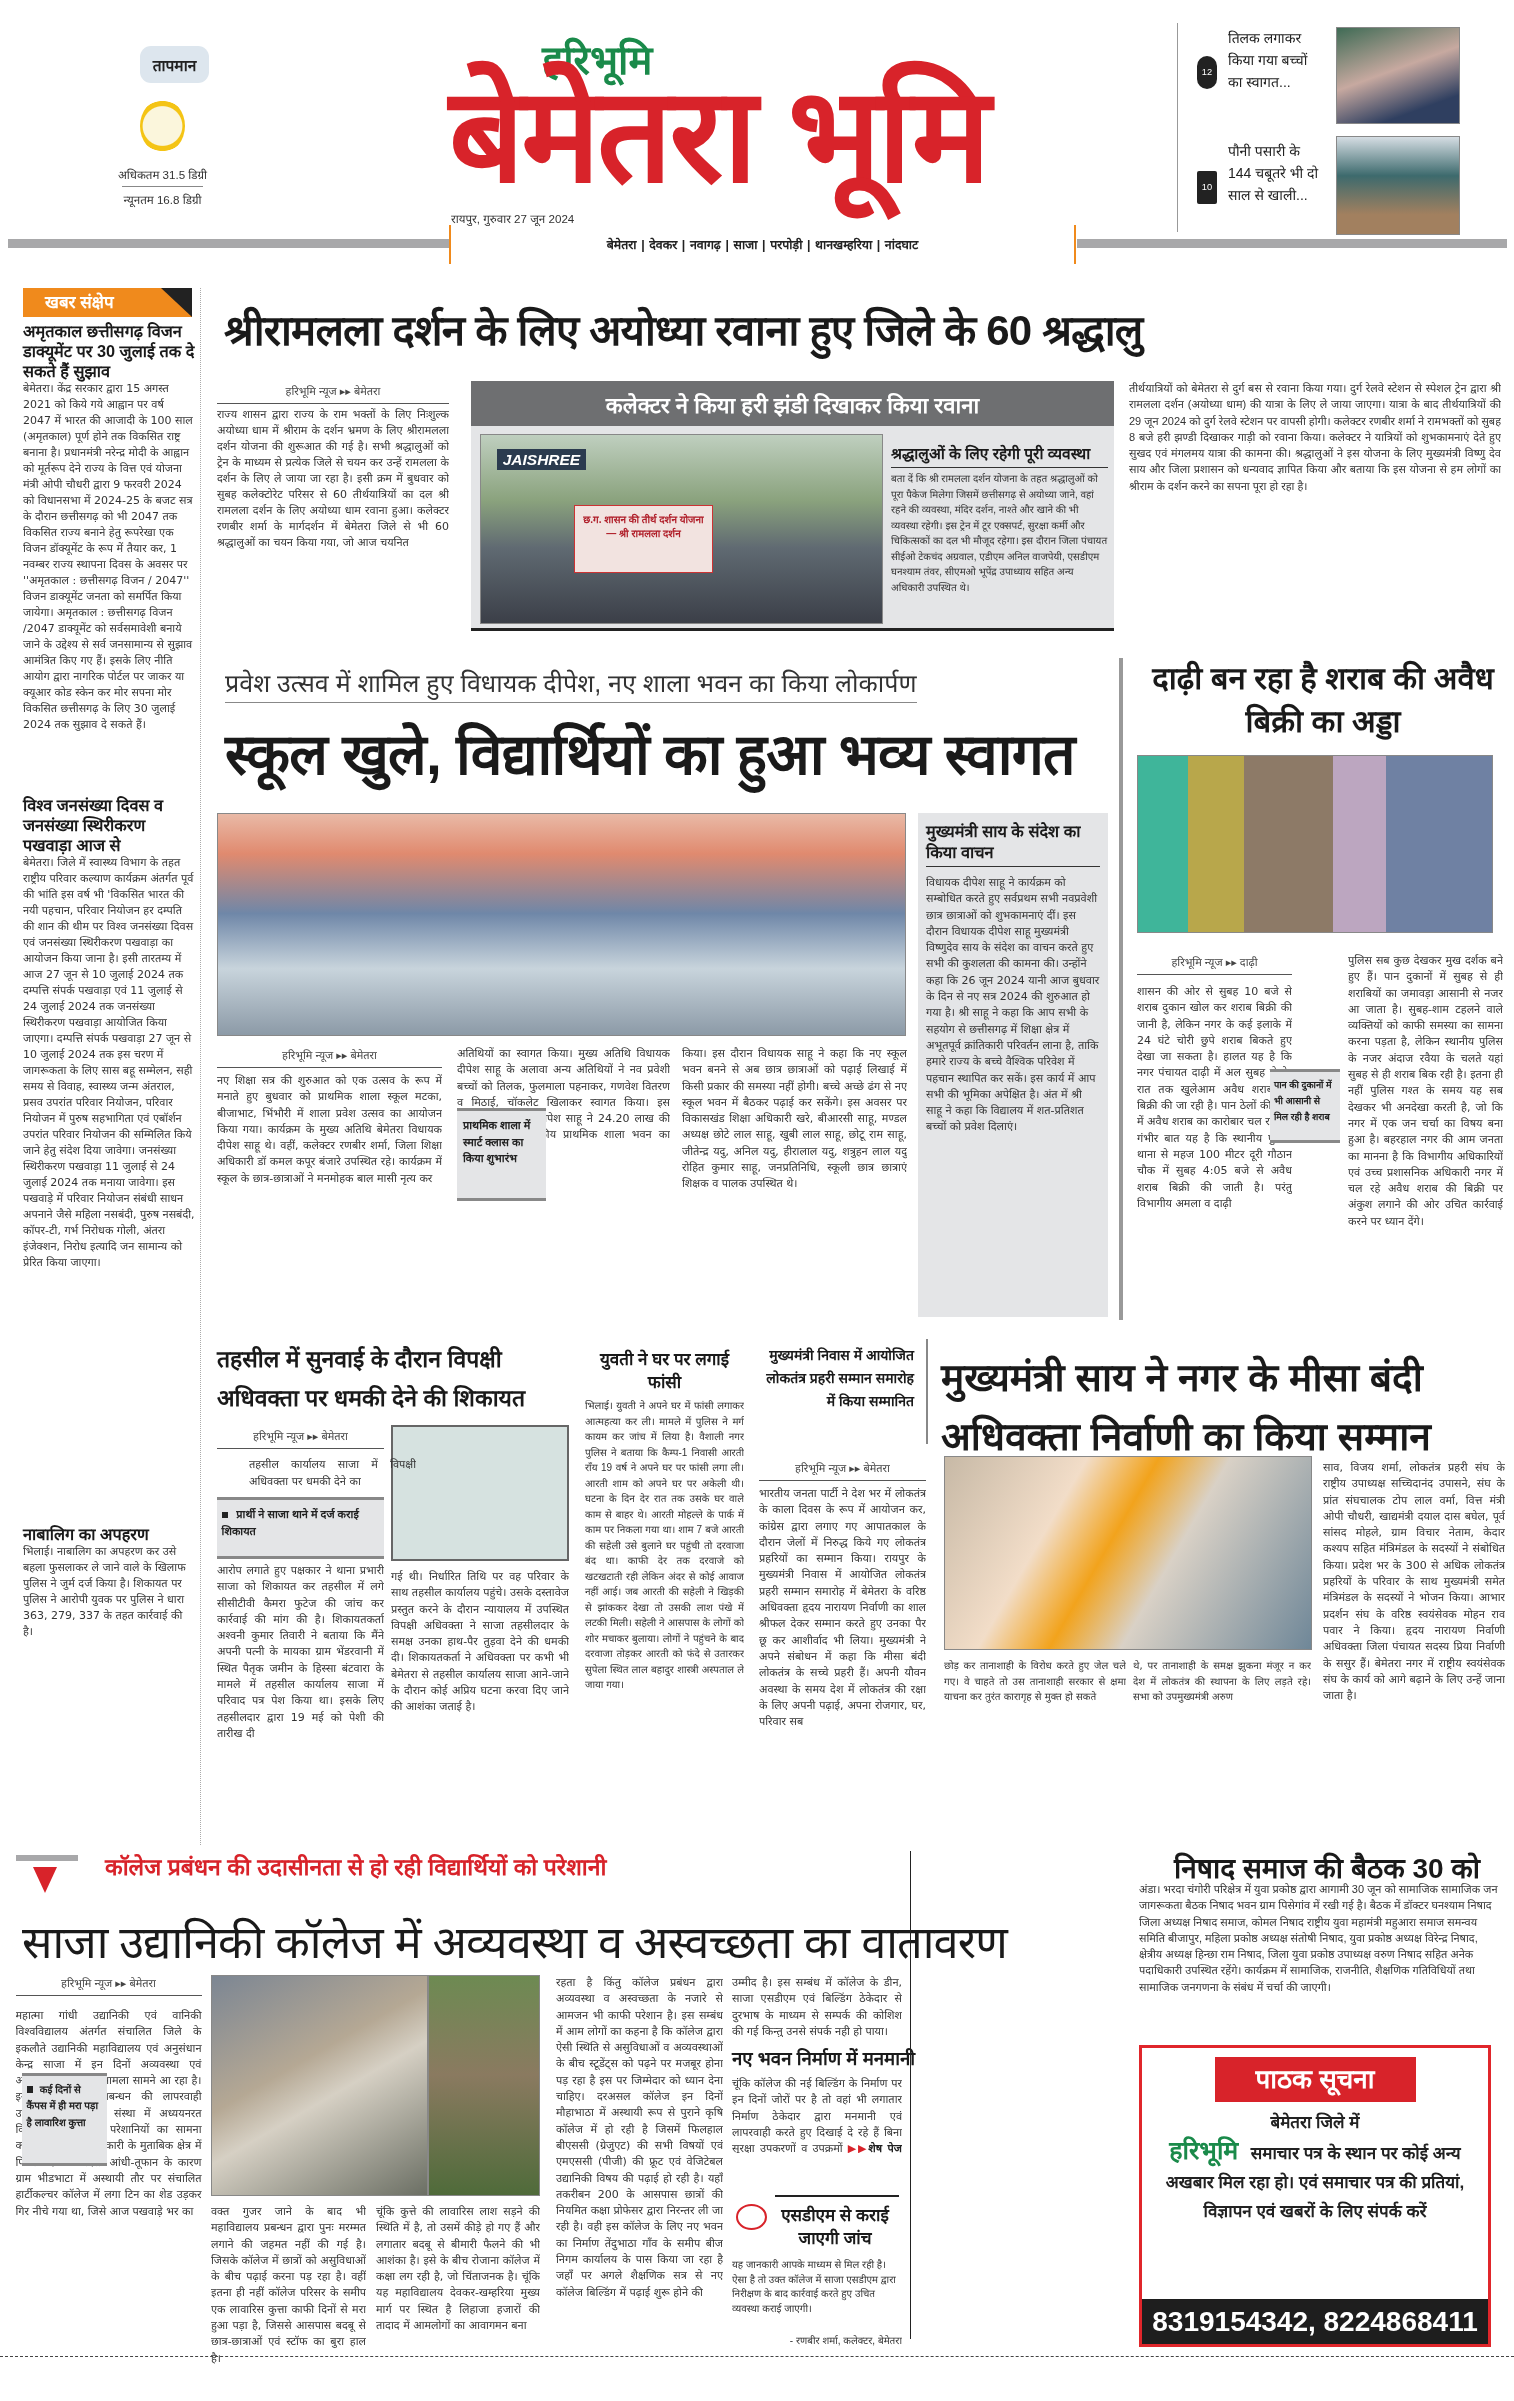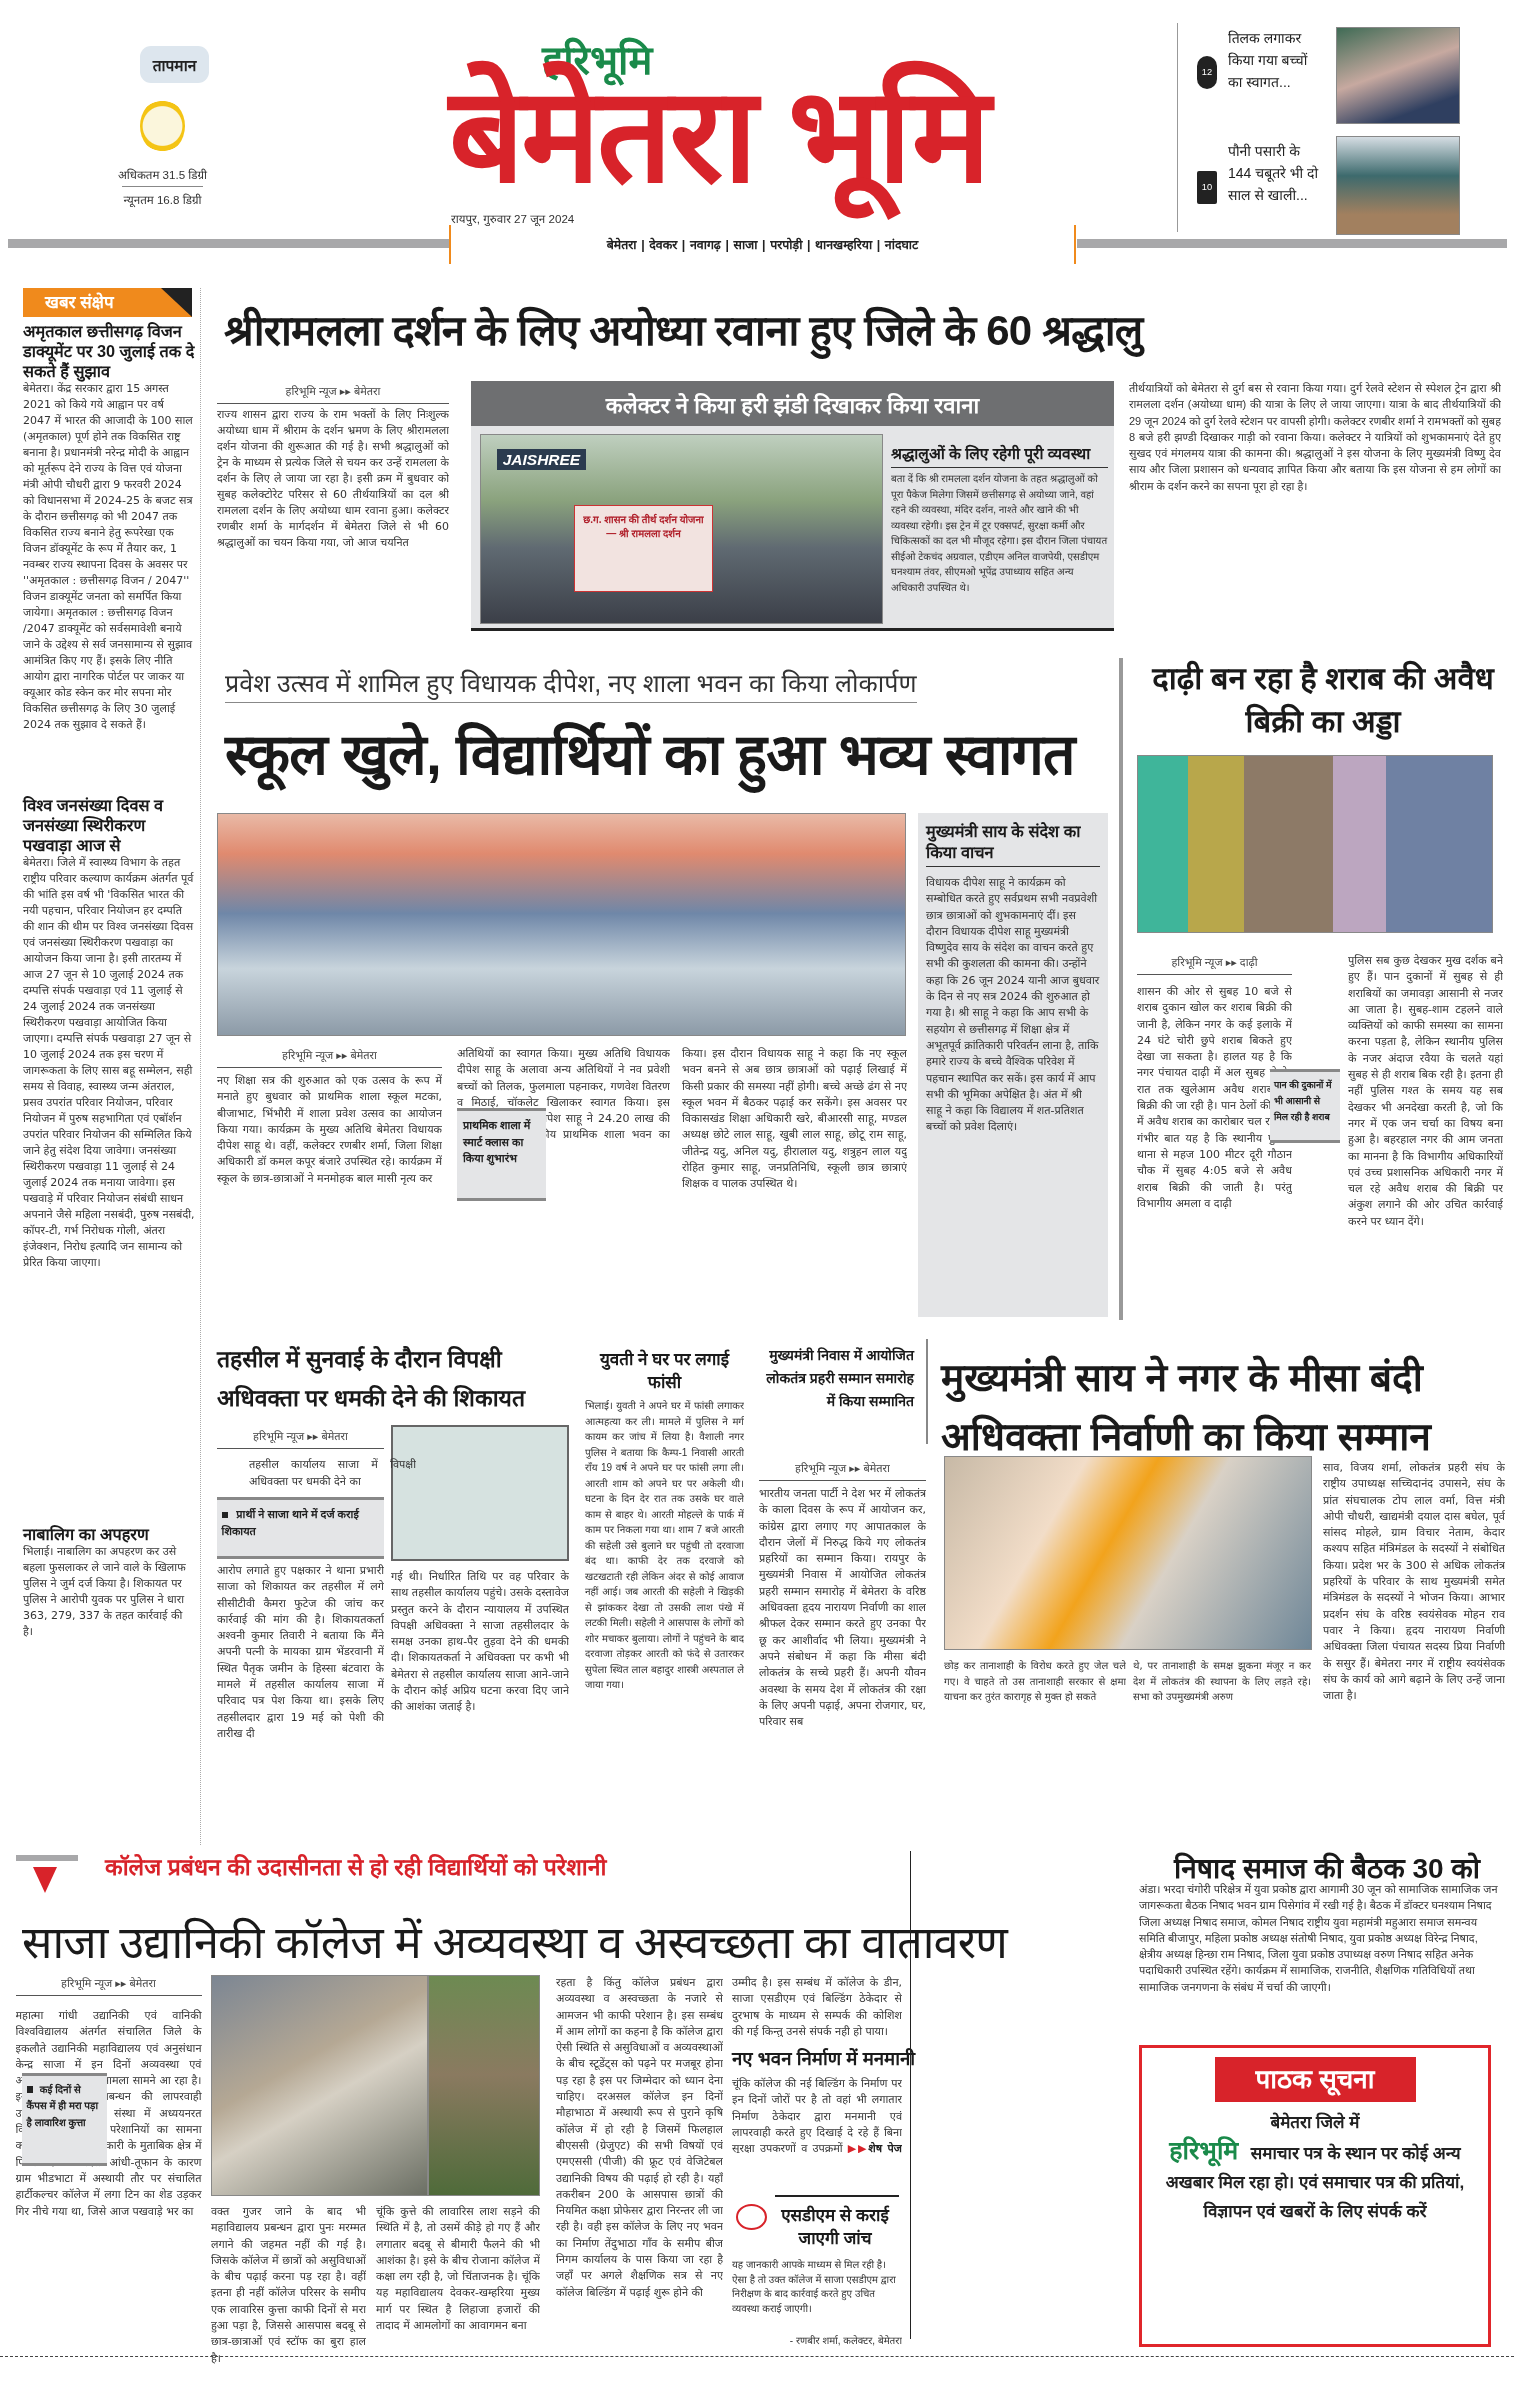--- a/index.html
+++ b/index.html
@@ -74,21 +74,21 @@
 
 <div class="abs hl" style="left:224px;top:293px;font-size:42px;letter-spacing:-0.8px;margin-top:7px;">श्रीरामलला दर्शन के लिए अयोध्या रवाना हुए जिले के 60 श्रद्धालु</div>
 <div class="abs byline" style="left:217px;top:383px;width:232px;">हरिभूमि न्यूज ▸▸ बेमेतरा</div>
 <div class="abs body-text" style="left:217px;top:407px;width:232px;height:240px;font-size:11px;line-height:16px;">राज्य शासन द्वारा राज्य के राम भक्तों के लिए निःशुल्क अयोध्या धाम में श्रीराम के दर्शन भ्रमण के लिए श्रीरामलला दर्शन योजना की शुरूआत की गई है। सभी श्रद्धालुओं को ट्रेन के माध्यम से प्रत्येक जिले से चयन कर उन्हें रामलला के दर्शन के लिए ले जाया जा रहा है। इसी क्रम में बुधवार को सुबह कलेक्टोरेट परिसर से 60 तीर्थयात्रियों का दल श्री रामलला दर्शन के लिए अयोध्या धाम रवाना हुआ। कलेक्टर रणबीर शर्मा के मार्गदर्शन में बेमेतरा जिले से भी 60 श्रद्धालुओं का चयन किया गया, जो आज चयनित</div>
 <div class="abs" style="left:471px;top:381px;width:643px;height:45px;background:#6e6f71;display:flex;align-items:center;justify-content:center;">
   <span style="font:bold 22px 'Liberation Sans',sans-serif;color:#fff;">कलेक्टर ने किया हरी झंडी दिखाकर किया रवाना</span>
 </div>
 <div class="abs" style="left:471px;top:426px;width:643px;height:205px;background:#e4e5e7;border-bottom:3.1px solid #222;"></div>
 <div class="abs photo" style="left:480px;top:434px;width:403px;height:190px;background:linear-gradient(180deg,#bfcfbf 0%,#8aa27d 35%,#606a72 60%,#3b3f48 100%);">
   <div style="position:absolute;left:15.5px;top:14px;background:#2b3b4f;color:#fff;font:bold italic 15.5px 'Liberation Sans',sans-serif;padding:1.5px 6.2px;">JAISHREE</div>
-  <div style="position:absolute;left:93px;top:70px;width:139px;height:87px;background:#f2e3e0;border:1.5px solid #c33;color:#b01f2a;font:bold 10px 'Liberation Sans',sans-serif;padding:6.2px;text-align:center;">छ.ग. शासन की तीर्थ दर्शन योजना — श्री रामलला दर्शन</div>
+  <div style="position:absolute;left:93px;top:70px;width:139px;height:68px;background:#f2e3e0;border:1.5px solid #c33;color:#b01f2a;font:bold 10px 'Liberation Sans',sans-serif;padding:6.2px;text-align:center;">छ.ग. शासन की तीर्थ दर्शन योजना — श्री रामलला दर्शन</div>
 </div>
 <div class="abs" style="left:891px;top:442px;width:217px;font:bold 15.5px 'Liberation Sans',sans-serif;color:#1a1a1a;border-bottom:0.8px solid #333;padding-bottom:3.1px;white-space:nowrap;">श्रद्धालुओं के लिए रहेगी पूरी व्यवस्था</div>
 <div class="abs small-text" style="left:891px;top:471px;width:217px;height:151px;font-size:10px;line-height:15.5px;text-align:left;">बता दें कि श्री रामलला दर्शन योजना के तहत श्रद्धालुओं को पूरा पैकेज मिलेगा जिसमें छत्तीसगढ़ से अयोध्या जाने, वहां रहने की व्यवस्था, मंदिर दर्शन, नाश्ते और खाने की भी व्यवस्था रहेगी। इस ट्रेन में टूर एक्सपर्ट, सुरक्षा कर्मी और चिकित्सकों का दल भी मौजूद रहेगा। इस दौरान जिला पंचायत सीईओ टेकचंद अग्रवाल, एडीएम अनिल वाजपेयी, एसडीएम घनश्याम तंवर, सीएमओ भूपेंद्र उपाध्याय सहित अन्य अधिकारी उपस्थित थे।</div>
 <div class="abs small-text" style="left:1129px;top:380px;width:372px;height:252px;font-size:11px;line-height:16.3px;">तीर्थयात्रियों को बेमेतरा से दुर्ग बस से रवाना किया गया। दुर्ग रेलवे स्टेशन से स्पेशल ट्रेन द्वारा श्री रामलला दर्शन (अयोध्या धाम) की यात्रा के लिए ले जाया जाएगा। यात्रा के बाद तीर्थयात्रियों की 29 जून 2024 को दुर्ग रेलवे स्टेशन पर वापसी होगी। कलेक्टर रणबीर शर्मा ने रामभक्तों को सुबह 8 बजे हरी झण्डी दिखाकर गाड़ी को रवाना किया। कलेक्टर ने यात्रियों को शुभकामनाएं देते हुए सुखद एवं मंगलमय यात्रा की कामना की। श्रद्धालुओं ने इस योजना के लिए मुख्यमंत्री विष्णु देव साय और जिला प्रशासन को धन्यवाद ज्ञापित किया और बताया कि इस योजना से हम लोगों का श्रीराम के दर्शन करने का सपना पूरा हो रहा है।</div>
 
 <div class="abs" style="left:209px;top:658px;width:914px;height:662px;border-right:4.6px solid #999;"></div>
 <div class="abs hl" style="left:225px;top:665px;font-weight:normal;font-size:25px;color:#333;border-bottom:1.5px solid #888;padding-bottom:3.1px;">प्रवेश उत्सव में शामिल हुए विधायक दीपेश, नए शाला भवन का किया लोकार्पण</div>
 <div class="abs hl" style="left:225px;top:713px;font-size:57px;letter-spacing:-0.8px;">स्कूल खुले, विद्यार्थियों का हुआ भव्य स्वागत</div>
 <div class="abs photo" style="left:217px;top:813px;width:689px;height:223px;background:linear-gradient(180deg,#e9b9a6 0%,#e08a6f 18%,#6f87a8 45%,#c8d4dc 70%,#8c9aa7 100%);"></div>
 <div class="abs" style="left:918px;top:813px;width:190px;height:504px;background:#e4e5e7;"></div>
@@ -166,15 +166,16 @@
 <div class="abs hl" style="left:1174px;top:1848px;font-size:28px;">निषाद समाज की बैठक 30 को</div>
 <div class="abs small-text" style="left:1139px;top:1881px;width:364px;height:155px;font-size:11px;line-height:16.3px;text-align:left;">अंडा। भरदा चंगोरी परिक्षेत्र में युवा प्रकोष्ठ द्वारा आगामी 30 जून को सामाजिक सामाजिक जन जागरूकता बैठक निषाद भवन ग्राम पिसेगांव में रखी गई है। बैठक में डॉक्टर घनश्याम निषाद जिला अध्यक्ष निषाद समाज, कोमल निषाद राष्ट्रीय युवा महामंत्री महुआरा समाज समन्वय समिति बीजापुर, महिला प्रकोष्ठ अध्यक्ष संतोषी निषाद, युवा प्रकोष्ठ अध्यक्ष विरेन्द्र निषाद, क्षेत्रीय अध्यक्ष हिन्छा राम निषाद, जिला युवा प्रकोष्ठ उपाध्यक्ष वरुण निषाद सहित अनेक पदाधिकारी उपस्थित रहेंगे। कार्यक्रम में सामाजिक, राजनीति, शैक्षणिक गतिविधियों तथा सामाजिक जनगणना के संबंध में चर्चा की जाएगी।</div>
 
 <div class="abs" style="left:1139px;top:2045px;width:352px;height:302px;border:3.1px solid #e0262b;background:#fff;">
   <div style="margin:9.3px auto 0;width:201px;height:45px;border:2.3px solid #d8232a;background:#d8232a;color:#fff;font:bold 26px 'Liberation Sans',sans-serif;text-align:center;line-height:40px;">पाठक सूचना</div>
   <div style="text-align:center;font:bold 17px 'Liberation Sans',sans-serif;color:#222;margin-top:7.7px;">बेमेतरा जिले में</div>
   <div style="padding:3.1px 14px 0;text-align:center;font:bold 17px 'Liberation Sans',sans-serif;line-height:29px;color:#222;">
     <span style="color:#1a8a4a;font-size:25px;margin-right:7.7px;">हरिभूमि</span>
     <span>समाचार पत्र के स्थान पर कोई अन्य अखबार मिल रहा हो। एवं समाचार पत्र की प्रतियां, विज्ञापन एवं खबरों के लिए संपर्क करें</span>
   </div>
+  <div style="position:absolute;left:0;right:0;bottom:0;height:45px;background:#1e1e1e;color:#fff;font:bold 28px 'Liberation Sans',sans-serif;text-align:center;line-height:45px;">8319154342, 8224868411</div>
 </div>
 <div class="abs" style="left:0;top:2356px;width:1514px;height:0;border-top:1.5px dashed #444;"></div>
 
 
 </body></html>

